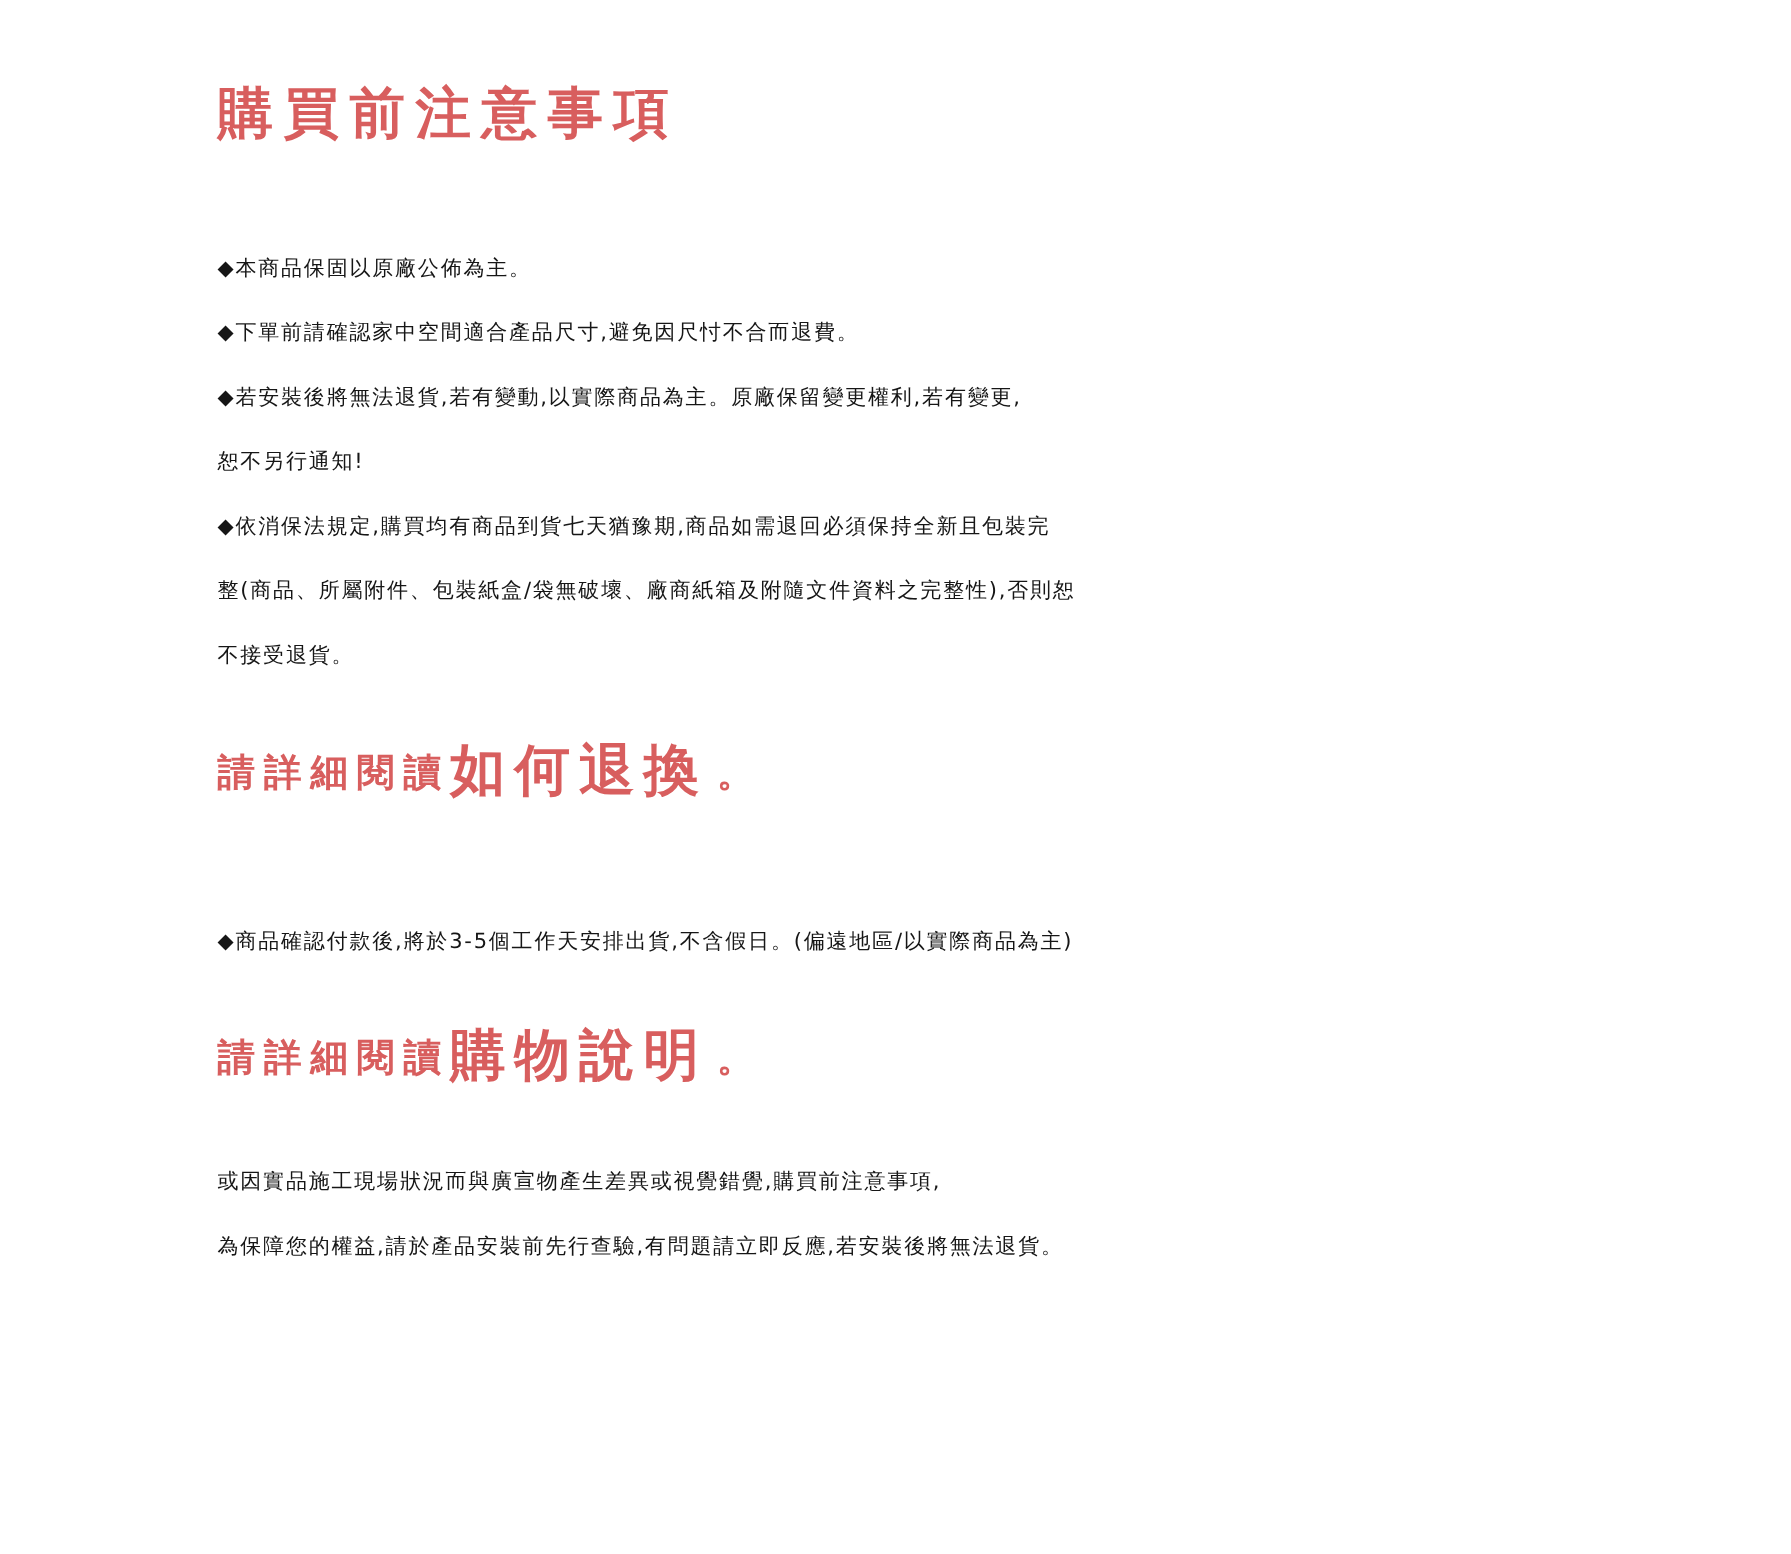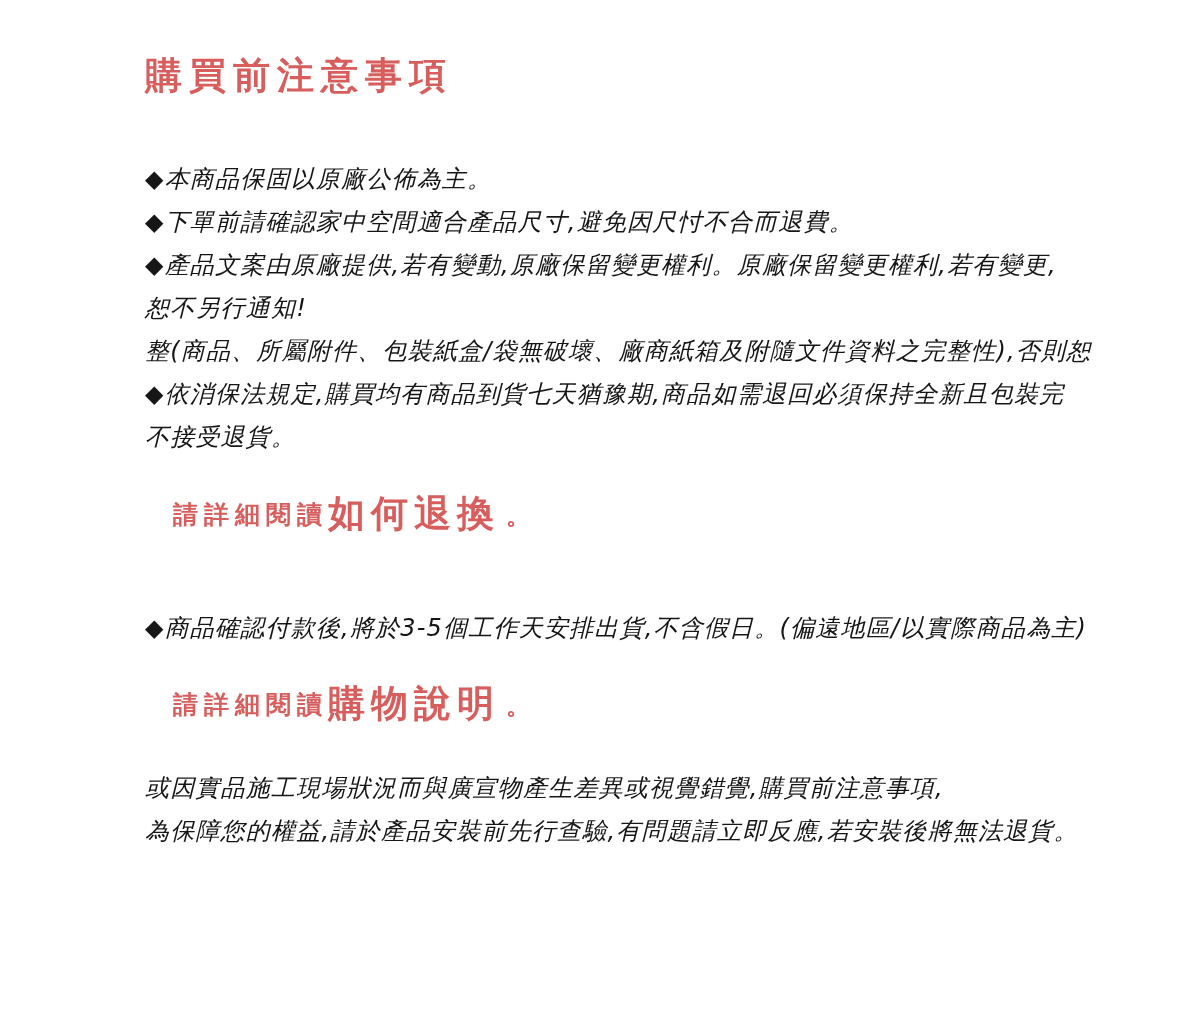--- a/index.html
+++ b/index.html
@@ -18,39 +18,37 @@
   }
   .page-title {
     color: #d85e5e;
     font-size: 37px;
     font-weight: 600;
     letter-spacing: 7px;
     line-height: 48px;
     white-space: nowrap;
   }
   .body-line {
-    font-size: 24px;
+    font-size: 14px;
     letter-spacing: 1.2px;
     line-height: 43px;
     white-space: nowrap;
     color: #161616;
-    font-style: italic;
   }
   .notice-block   { margin-top: 58px; }
   .red-heading {
     color: #d85e5e;
     white-space: nowrap;
     line-height: 48px;
   }
   .red-heading .prefix {
     font-size: 25px;
     font-weight: 700;
     letter-spacing: 6px;
     vertical-align: 3px;
-    margin-left: 28px;
   }
   .red-heading .main {
     font-size: 37px;
     font-weight: 700;
     letter-spacing: 6px;
   }
   .red-heading .suffix {
     font-size: 24px;
     font-weight: 700;
     margin-left: 6px;
@@ -66,24 +64,24 @@
 <body>
 
 <div class="page">
   <div class="content">
 
     <h1 class="page-title">購買前注意事項</h1>
 
     <div class="notice-block">
       <div class="body-line">◆本商品保固以原廠公佈為主。</div>
       <div class="body-line">◆下單前請確認家中空間適合產品尺寸,避免因尺忖不合而退費。</div>
-      <div class="body-line">◆產品文案由原廠提供,若有變動,原廠保留變更權利。原廠保留變更權利,若有變更,</div>
+      <div class="body-line">◆若安裝後將無法退貨,若有變動,以實際商品為主。原廠保留變更權利,若有變更,</div>
       <div class="body-line">恕不另行通知!</div>
+      <div class="body-line">◆依消保法規定,購買均有商品到貨七天猶豫期,商品如需退回必須保持全新且包裝完</div>
       <div class="body-line">整(商品、所屬附件、包裝紙盒/袋無破壞、廠商紙箱及附隨文件資料之完整性),否則恕</div>
-      <div class="body-line">◆依消保法規定,購買均有商品到貨七天猶豫期,商品如需退回必須保持全新且包裝完</div>
       <div class="body-line">不接受退貨。</div>
     </div>
 
     <div class="red-heading heading-return">
       <span class="prefix">請詳細閱讀</span><span class="main">如何退換</span><span class="suffix">。</span>
     </div>
 
     <div class="shipping-block">
       <div class="body-line">◆商品確認付款後,將於3-5個工作天安排出貨,不含假日。(偏遠地區/以實際商品為主)</div>
     </div>

